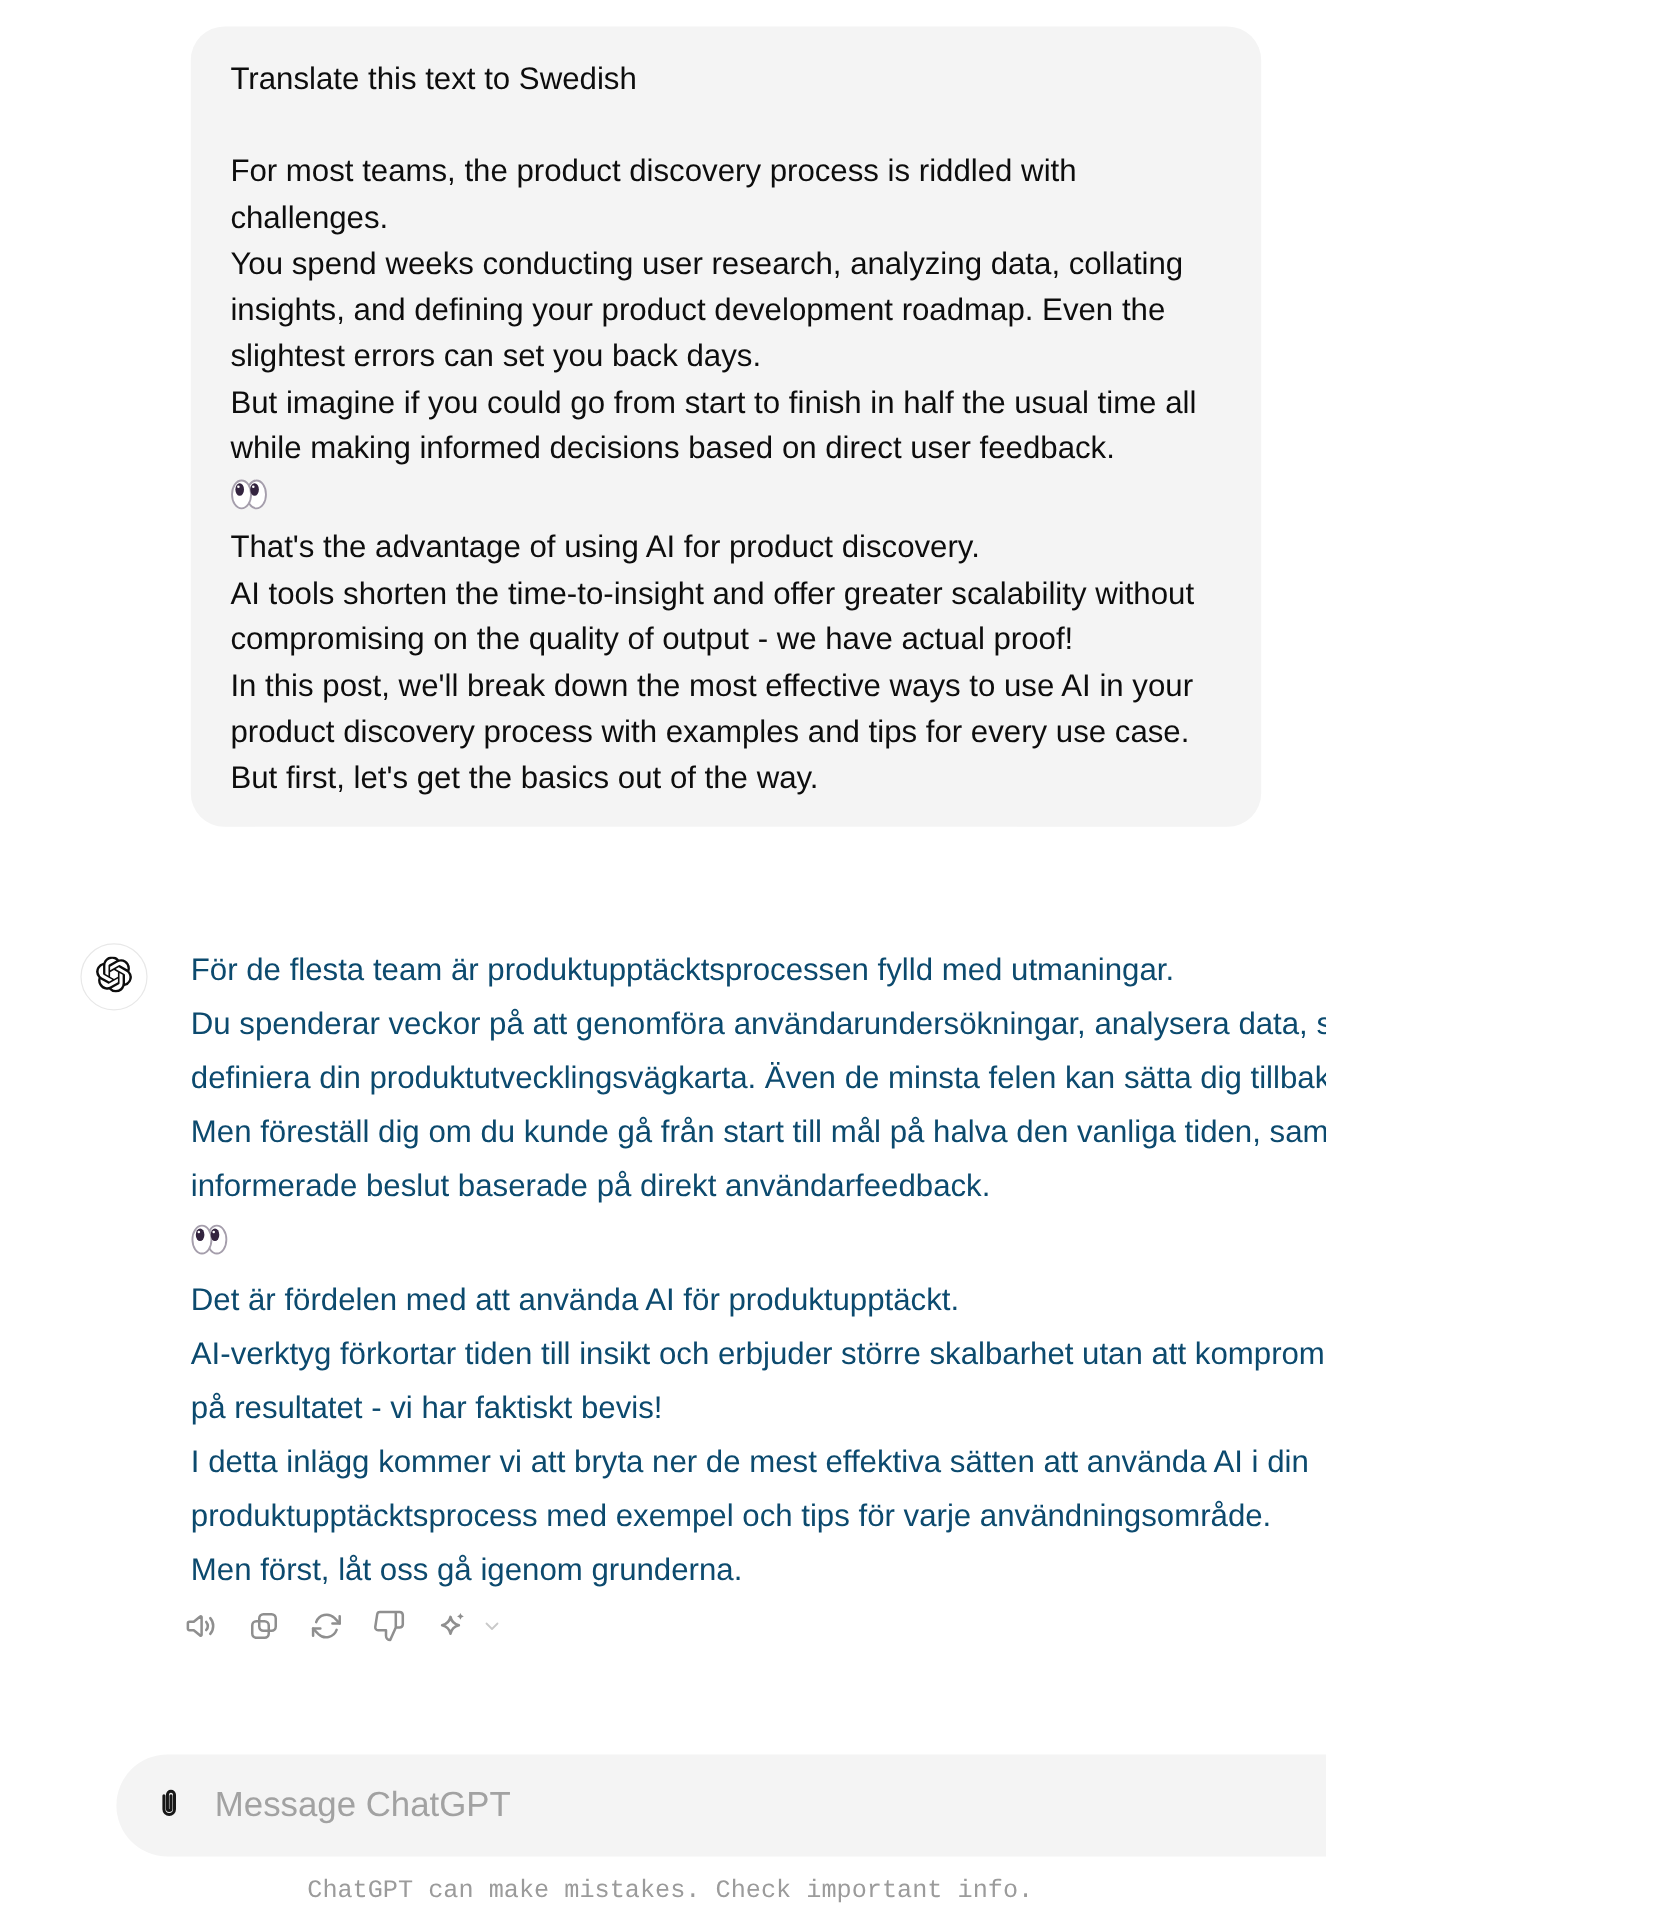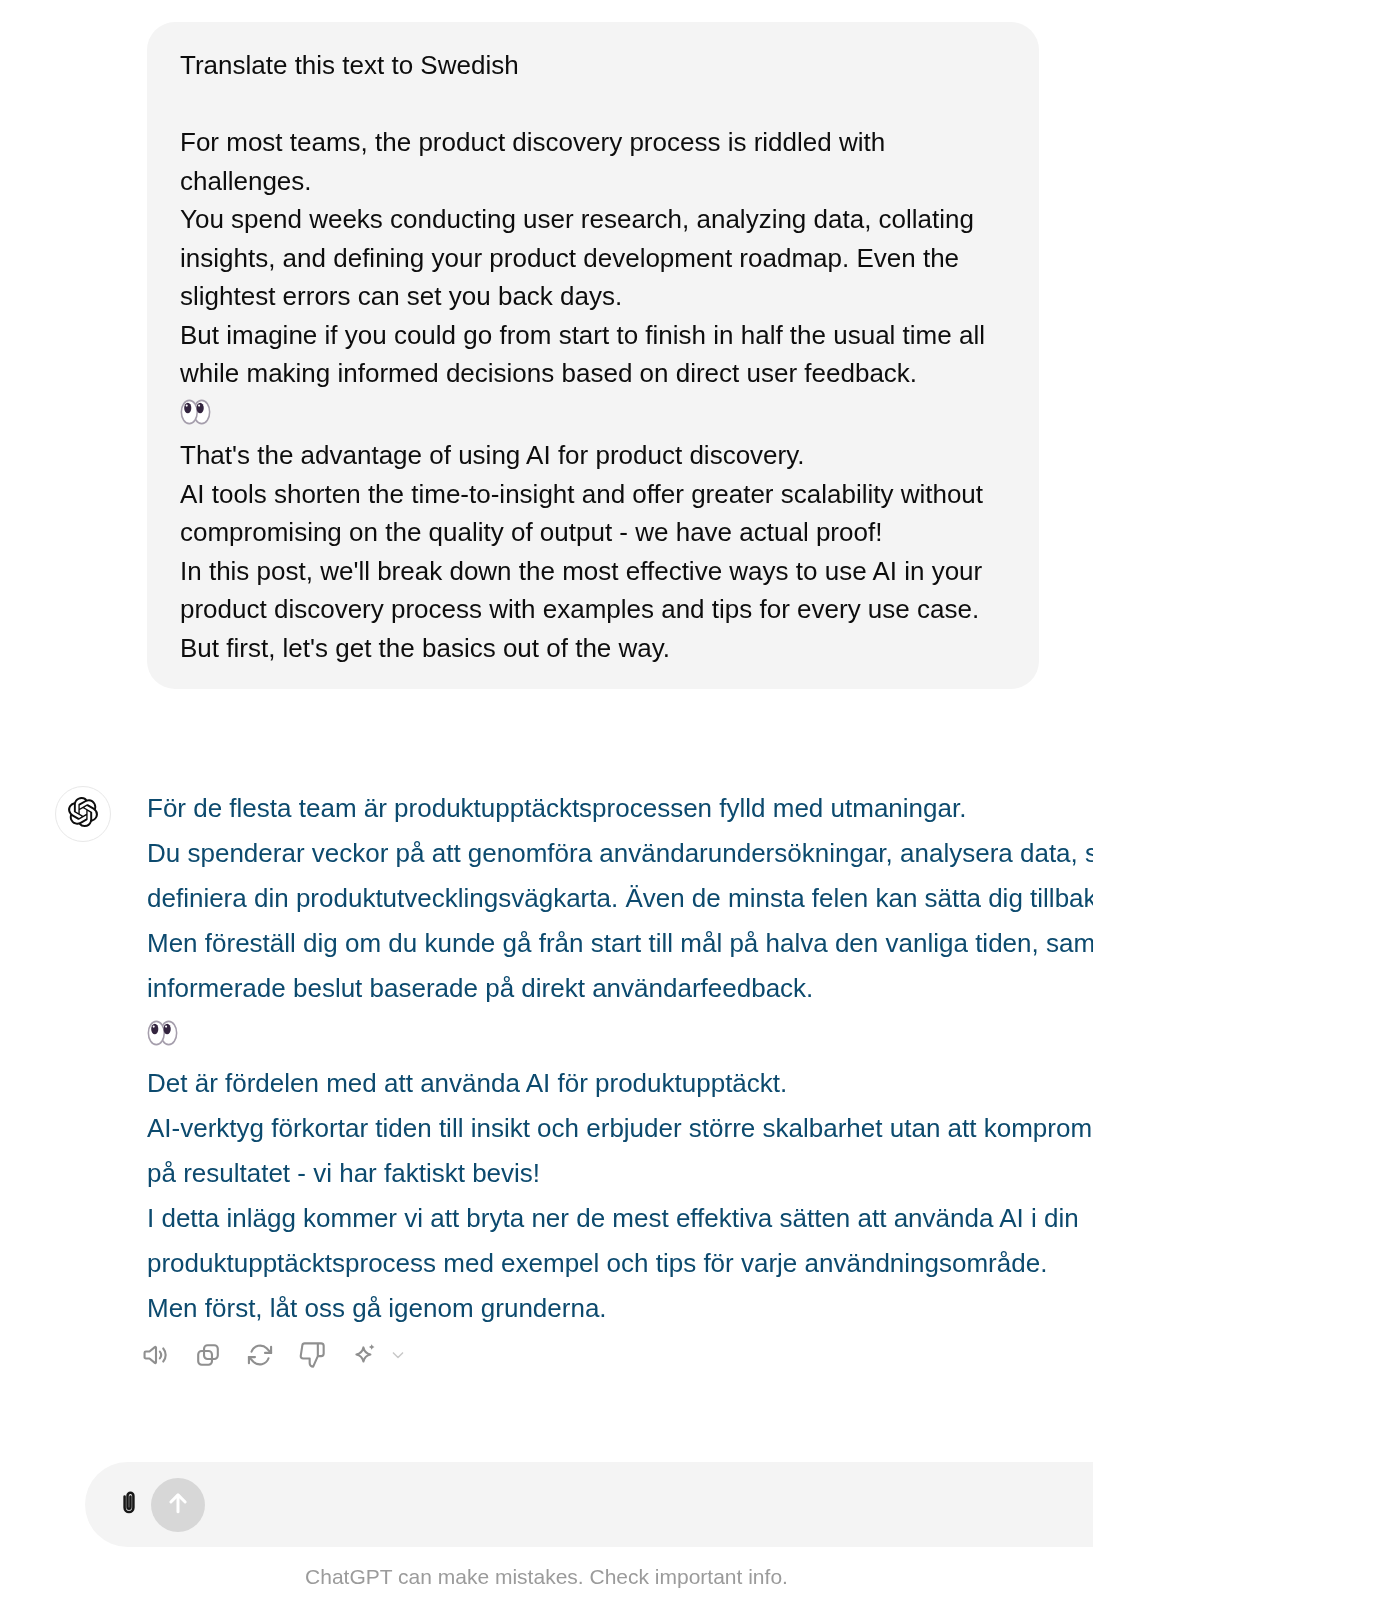--- a/index.html
+++ b/index.html
@@ -8,20 +8,21 @@
     background: #ffffff;
     font-family: "Liberation Sans", "DejaVu Sans", sans-serif;
     color: #0d0d0d;
   }
   .screen {
     position: relative;
     width: 1093px;
     height: 1600px;
     background: #ffffff;
     overflow: hidden;
+    margin-left: 12px;
   }
 
   
   .user-bubble {
     position: absolute;
     top: 22px;
     right: 54px;
     width: 892px;
     box-sizing: border-box;
     background: #f4f4f4;
@@ -145,20 +146,21 @@
 
   
   .footer-note {
     position: absolute;
     top: 1565px;
     left: 0;
     width: 100%;
     text-align: center;
     font-size: 21px;
     color: #9b9b9b;
+    font-family: Liberation Mono, monospace;
   }
 </style>
 </head>
 <body>
 
 <div class="screen">
 
   <div class="user-bubble">
     <div class="msg-text">Translate this text to Swedish
 
@@ -258,20 +260,21 @@
   </div>
 
   <div class="composer">
     <button class="attach-btn">
       <span>
         <svg viewBox="0 0 24 24">
           <path d="M8.7 7.1v8.4a3.3 3.3 0 0 0 6.6 0V6.5a2.2 2.2 0 0 0-4.4 0v8.7a1.1 1.1 0 0 0 2.2 0V7.1"></path>
         </svg>
       </span>
     </button>
+    <input class="composer-input" type="text" placeholder="Message ChatGPT" style="">
     <button class="send-btn">
       <span>
         <svg viewBox="0 0 24 24">
           <path d="M12 19V6"></path>
           <path d="M6.3 11.2 12 5.5l5.7 5.7"></path>
         </svg>
       </span>
     </button>
   </div>
 

